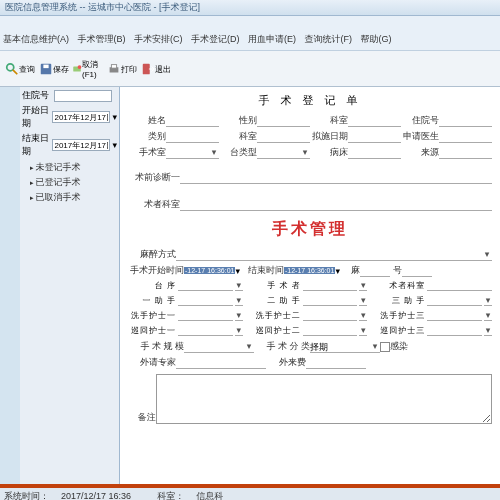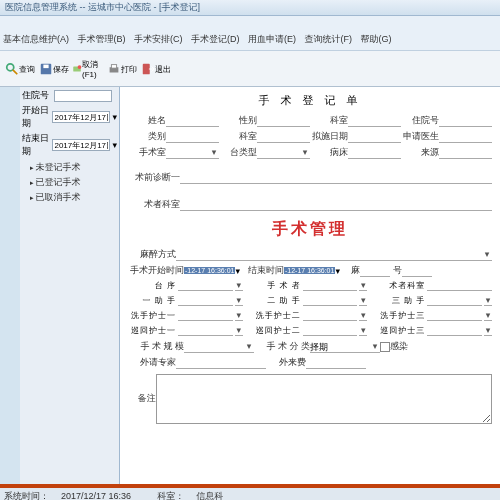--- a/index.html
+++ b/index.html
@@ -260,21 +260,21 @@
         </div>
       <span class="chk"></span>
         <label style="width:auto">感染</label>
     </div>
     <div class="row">
       <label style="width:48px">外请专家</label>
         <div class="field" style="width:90px;flex:none"></div>
       <label style="width:40px">外来费</label>
         <div class="field" style="width:60px;flex:none"></div>
     </div>
-    <div class="row" style="align-items:center">
+    <div class="row" style="align-items:flex-end">
       <label style="width:30px">备注</label>
       <textarea class="notes" style=""></textarea>
     </div>
   </div>
 </div>
 
 <div class="statusbar">
   <span><span>系统时间：</span><span>2017/12/17 16:36</span></span>
   <span><span>科室：</span><span>信息科</span></span>
 </div>

